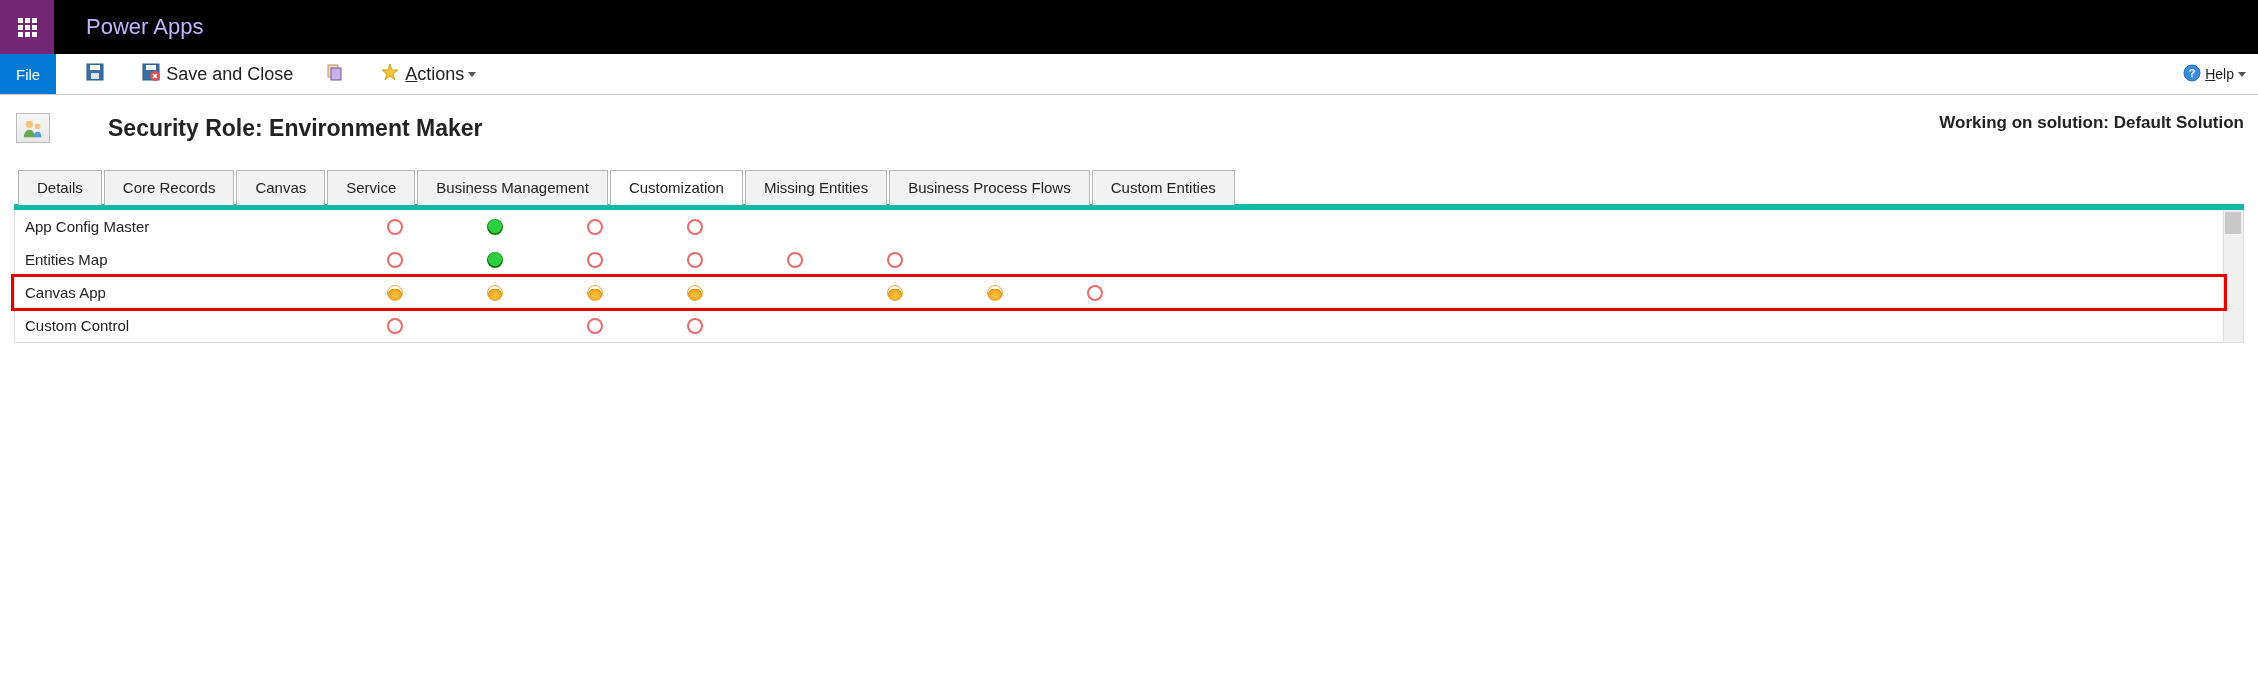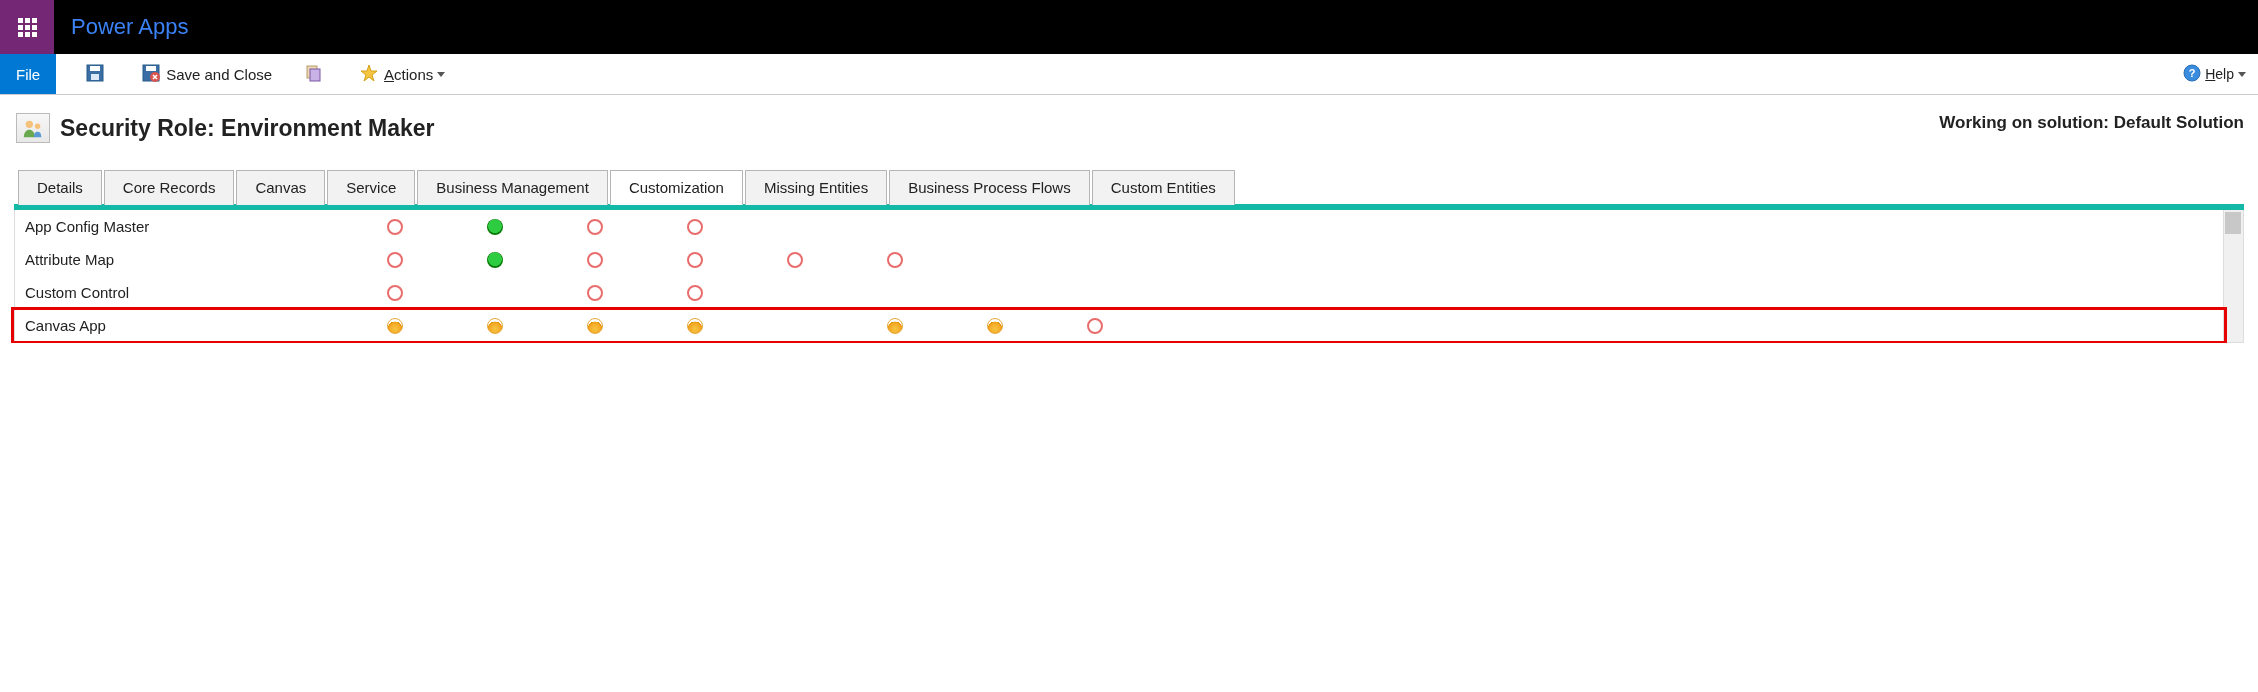--- a/index.html
+++ b/index.html
@@ -2,33 +2,33 @@
 <html><head>
 <meta charset="utf-8">
 <style>
   * { box-sizing: border-box; margin: 0; padding: 0; }
   body { font-family: "Segoe UI", Arial, sans-serif; font-size: 14px; color: #222; background: #fff; }
   
   .topbar { display: flex; align-items: stretch; background: #000; height: 54px; }
   .waffle { width: 54px; background: #742774; display: flex; align-items: center; justify-content: center; cursor: pointer; }
   .waffle-grid { display: grid; grid-template-columns: repeat(3, 5px); grid-template-rows: repeat(3, 5px); gap: 2px; }
   .waffle-grid span { background: #fff; width: 5px; height: 5px; }
-  .brand { color: #3b82f6; font-size: 22px; font-weight: 300; display: flex; align-items: center; padding-left: 17px; }
+  .brand { color: #c4b5fd; font-size: 22px; font-weight: 300; display: flex; align-items: center; padding-left: 32px; }
 
   .ribbon-wrap { border-bottom: 1px solid #ccc; }
   .ribbon { display: flex; align-items: center; height: 40px; padding-right: 12px; }
   .file-btn { background: #0078d4; color: #fff; height: 40px; display: flex; align-items: center; padding: 0 16px; font-size: 15px; cursor: pointer; margin-right: 18px; }
-  .ribbon-item { display: flex; align-items: center; margin-right: 20px; cursor: pointer; font-size: 15px; padding-left: 12px; }
+  .ribbon-item { display: flex; align-items: center; margin-right: 20px; cursor: pointer; font-size: 18px; padding-left: 12px; }
   .ribbon-item .icon { margin-right: 6px; }
   .spacer { flex: 1; }
   .help-item { display: flex; align-items: center; cursor: pointer; }
   .underlined { text-decoration: underline; }
 
   .content { padding: 18px 14px 0 14px; position: relative; }
-  .title-row { display: flex; align-items: center; margin-bottom: 26px; padding-left: 2px; }
+  .title-row { display: flex; align-items: center; margin-bottom: 26px; padding-left: 2px; gap: 48px; }
   .role-icon { width: 34px; height: 30px; margin-right: 10px; border: 1px solid #bbb; background: linear-gradient(#f7f7f7,#e8e8e8); position:relative; display:flex; align-items:center; justify-content:center;}
   .role-icon svg{width:22px;height:22px;}
   .page-title { font-size: 23px; font-weight: 700; }
   .solution-label { position: absolute; right: 14px; top: 18px; font-size: 17px; font-weight: 700; }
 
   .tabs { display: flex; border-bottom: 6px solid #14b8a6; padding-left: 4px; }
   .tab { padding: 8px 18px; border: 1px solid #b5b5b5; border-bottom: none; background: #f2f2f2; margin-right: 2px; font-size: 15px; cursor: pointer; position: relative; top: 1px; }
   .tab.active { background: #fff; border-bottom: 1px solid #fff; }
 
   .grid-wrap { border: 1px solid #ddd; border-top: none; position:relative; }
@@ -167,21 +167,21 @@
           </div>
           <div class="cell">
             <div class="circ none"></div>
           </div>
           <div class="cell"></div>
           <div class="cell"></div>
           <div class="cell"></div>
           <div class="cell"></div>
         </div>
         <div class="row">
-          <div class="ent">Attribute Map</div>
+          <div class="ent">Entities Map</div>
           <div class="cell">
             <div class="circ none"></div>
           </div>
           <div class="cell">
             <div class="circ org"></div>
           </div>
           <div class="cell">
             <div class="circ none"></div>
           </div>
           <div class="cell">
@@ -190,57 +190,57 @@
           <div class="cell">
             <div class="circ none"></div>
           </div>
           <div class="cell">
             <div class="circ none"></div>
           </div>
           <div class="cell"></div>
           <div class="cell"></div>
         </div>
         <div class="row">
+          <div class="ent">Canvas App</div>
+          <div class="cell">
+            <div class="circ user"></div>
+          </div>
+          <div class="cell">
+            <div class="circ user"></div>
+          </div>
+          <div class="cell">
+            <div class="circ user"></div>
+          </div>
+          <div class="cell">
+            <div class="circ user"></div>
+          </div>
+          <div class="cell"></div>
+          <div class="cell">
+            <div class="circ user"></div>
+          </div>
+          <div class="cell">
+            <div class="circ user"></div>
+          </div>
+          <div class="cell">
+            <div class="circ none"></div>
+          </div>
+          <div class="highlight-box" style="inset: -2px -4px;"></div>
+        </div>
+        <div class="row">
           <div class="ent">Custom Control</div>
           <div class="cell">
             <div class="circ none"></div>
           </div>
           <div class="cell"></div>
           <div class="cell">
             <div class="circ none"></div>
           </div>
           <div class="cell">
             <div class="circ none"></div>
           </div>
           <div class="cell"></div>
           <div class="cell"></div>
           <div class="cell"></div>
           <div class="cell"></div>
         </div>
-        <div class="row">
-          <div class="ent">Canvas App</div>
-          <div class="cell">
-            <div class="circ user"></div>
-          </div>
-          <div class="cell">
-            <div class="circ user"></div>
-          </div>
-          <div class="cell">
-            <div class="circ user"></div>
-          </div>
-          <div class="cell">
-            <div class="circ user"></div>
-          </div>
-          <div class="cell"></div>
-          <div class="cell">
-            <div class="circ user"></div>
-          </div>
-          <div class="cell">
-            <div class="circ user"></div>
-          </div>
-          <div class="cell">
-            <div class="circ none"></div>
-          </div>
-          <div class="highlight-box" style="inset: -2px -4px;"></div>
-        </div>
       </div>
   </div>
 </div>
 
 </body></html>

